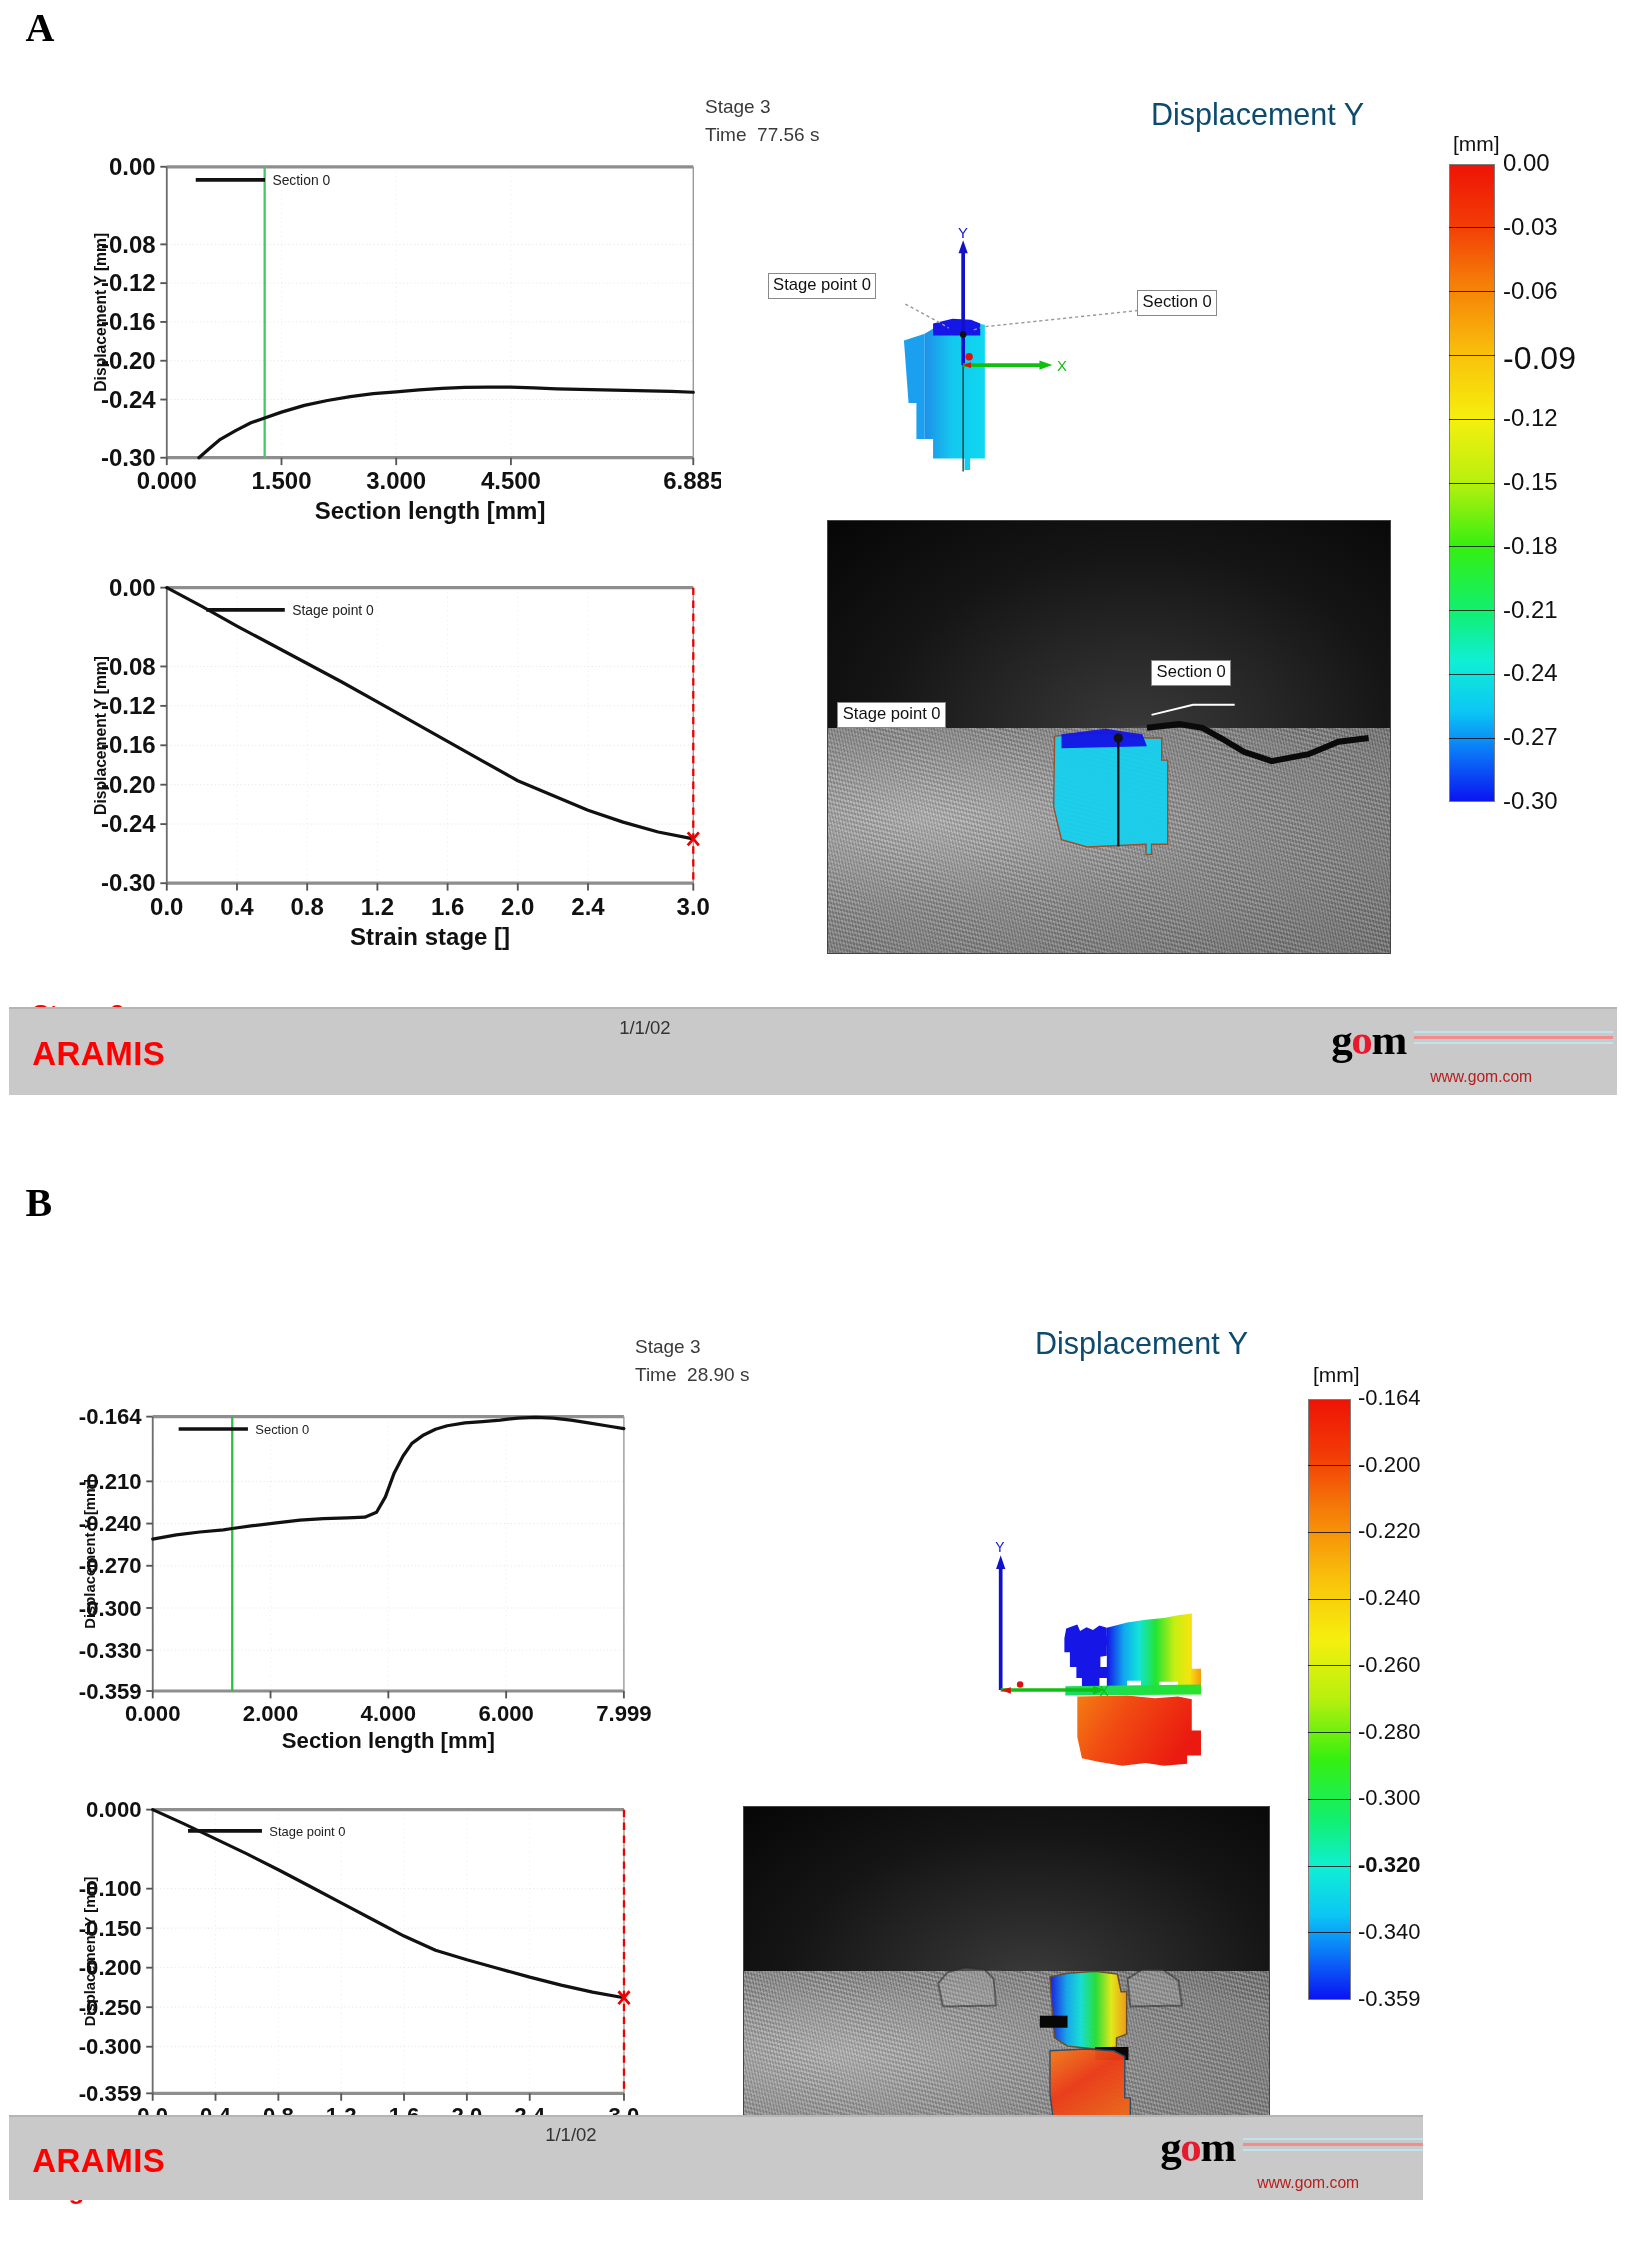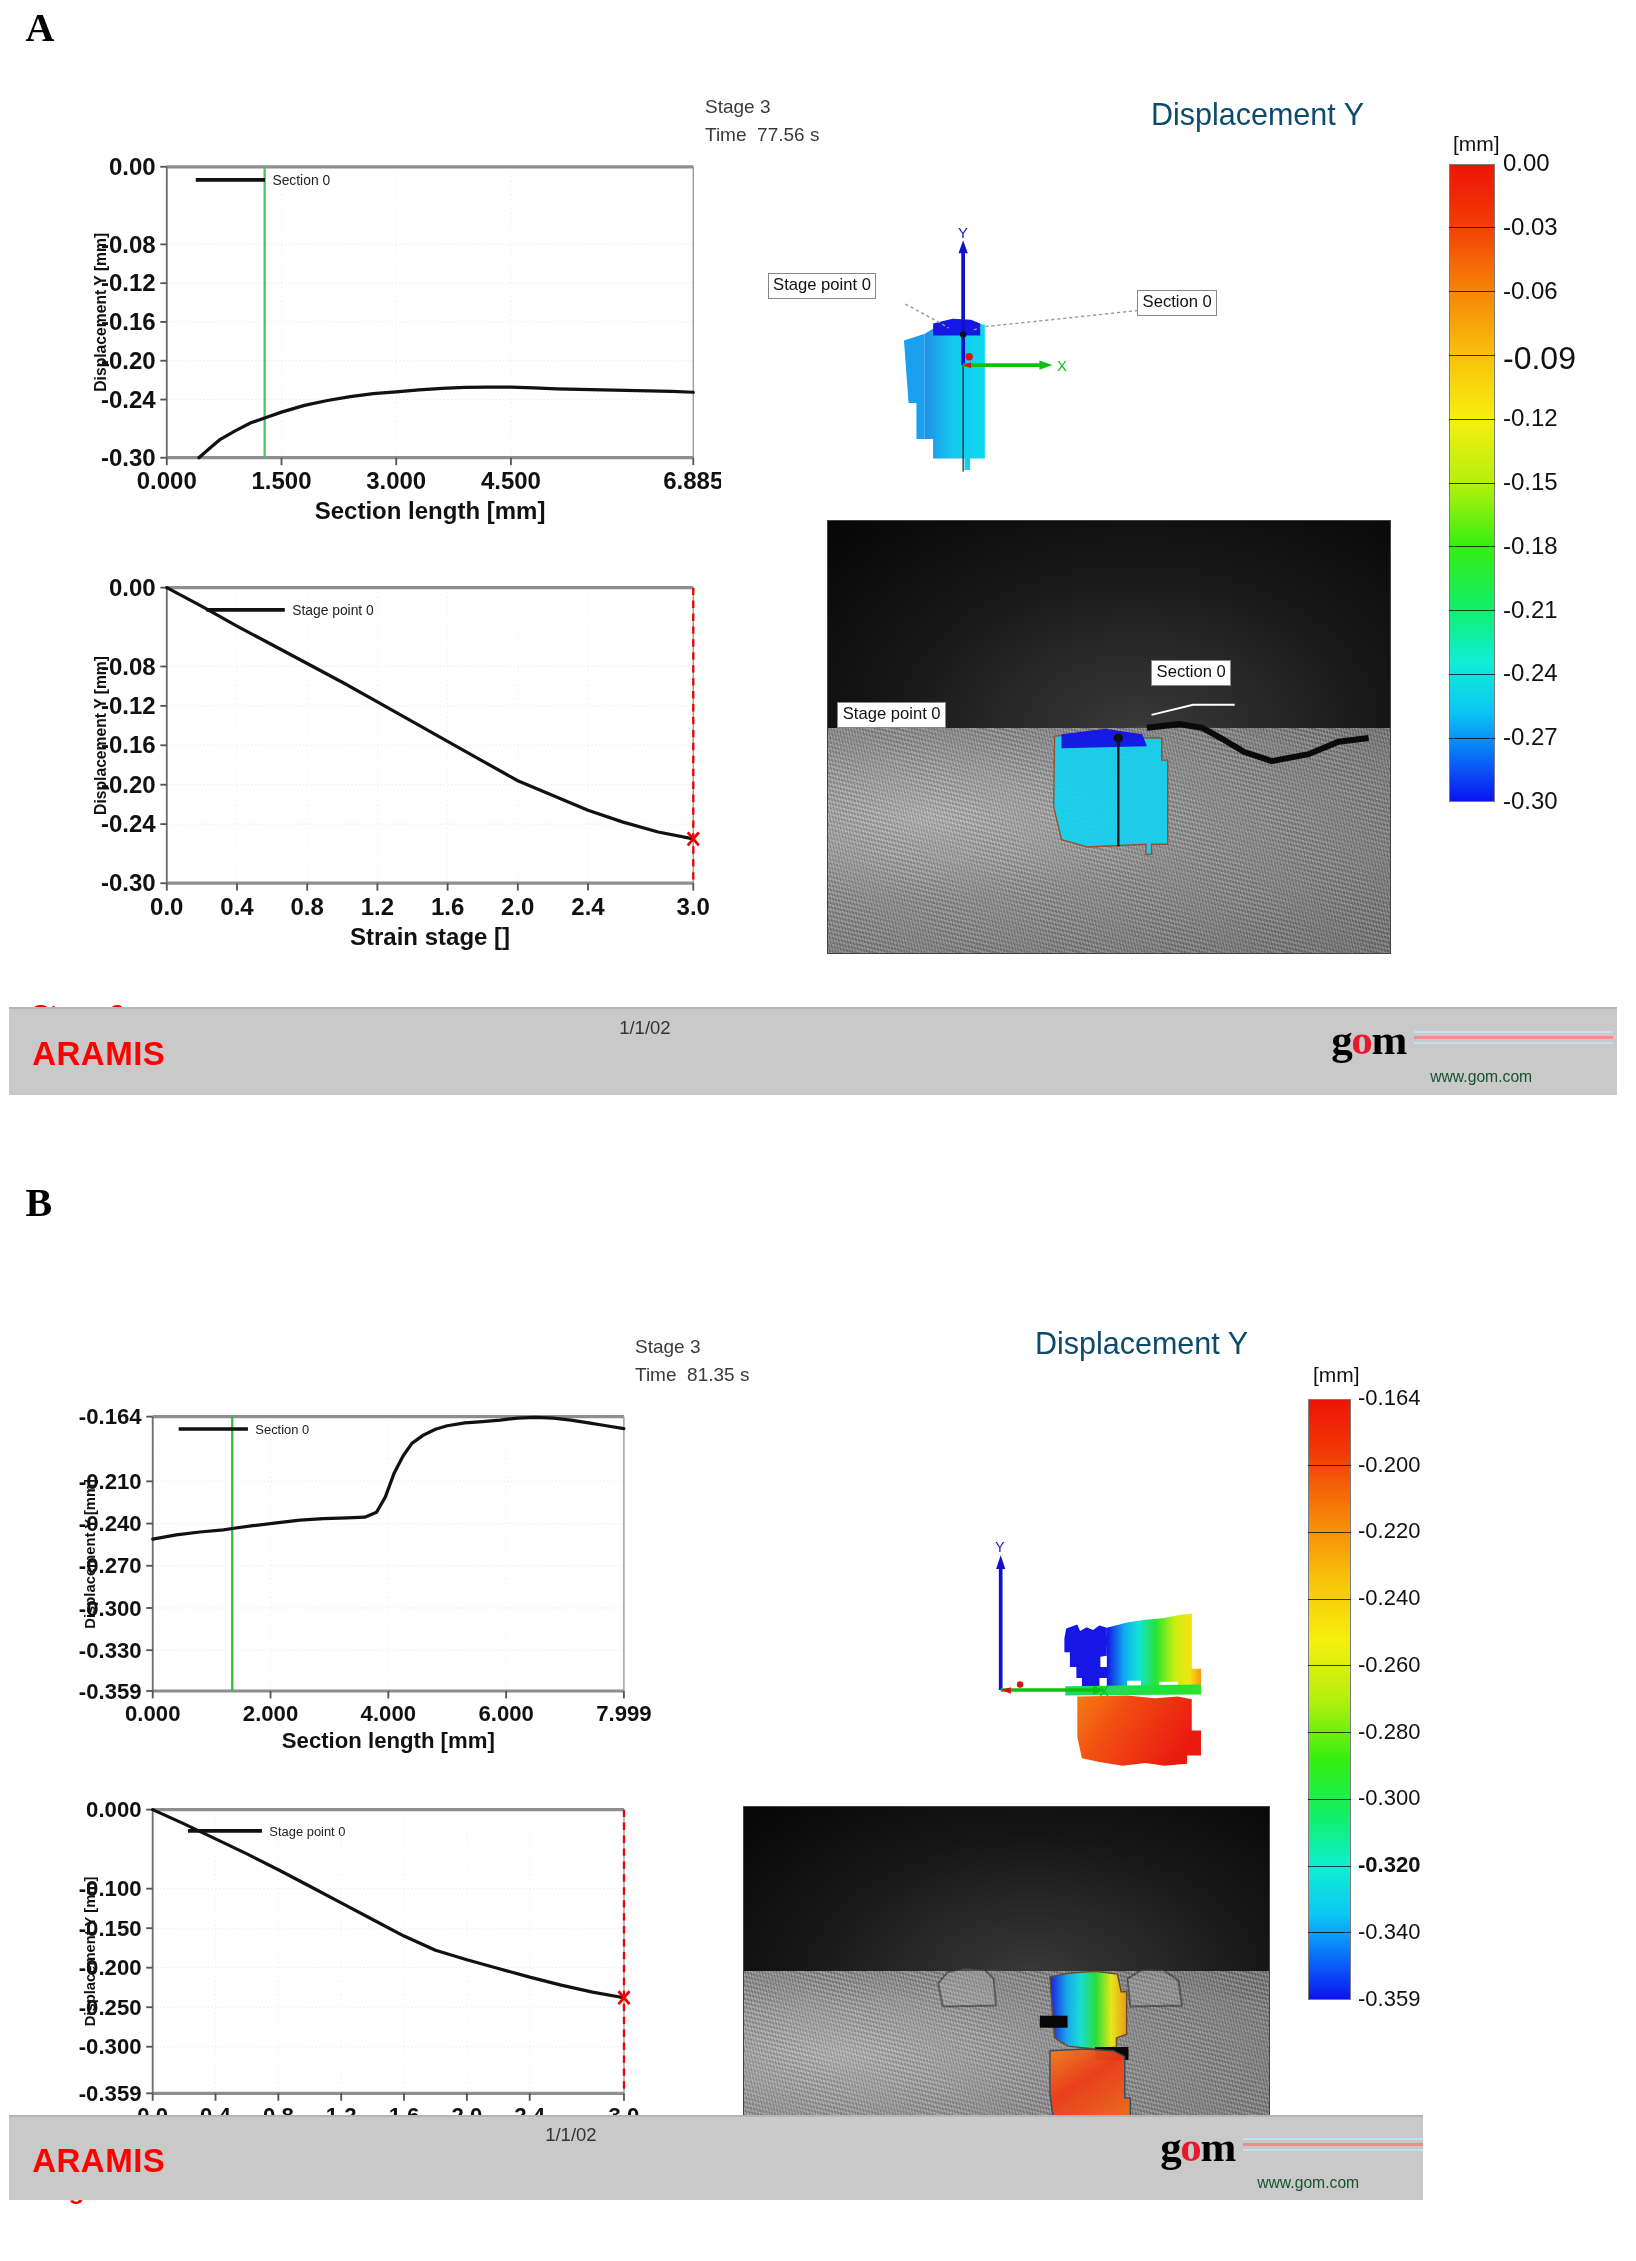--- a/index.html
+++ b/index.html
@@ -135,21 +135,21 @@
     color: #000;
     letter-spacing: -1.4px;
     line-height: .9;
   }
   .gom-logo .o { color: #e8192c; }
   .gom-rules { position: absolute; }
   .gom-rules div { height: 2.3px; margin-bottom: 3.2px; }
   .gom-url {
     position: absolute;
     font-size: 15.7px;
-    color: #14532d;
+    color: #b91c1c;
     white-space: nowrap;
   }
   .stage-red {
     position: absolute;
     color: #ff0000;
     font-weight: bold;
     font-size: 26px;
     font-family: "Liberation Sans", sans-serif;
   }
 </style>
@@ -371,21 +371,21 @@
         <div style="background:#bfe3ef"></div>
       </div>
       <div class="gom-url" style="left:1421px; top:59px;">www.gom.com</div>
     </div>
   </div>
 
   <div class="panel-letter" style="left:25.4px; top:1183px;">B</div>
 
   <div class="report" style="left:0; top:1289px; width:1636px; height:970px;">
 
-    <div class="stage-info" style="left:635px; top:44px;"><span>Stage 3</span><br><span>Time  81.35 s</span></div>
+    <div class="stage-info" style="left:635px; top:44px;"><span>Stage 3</span><br><span>Time  28.90 s</span></div>
 
     <div class="disp-title" style="left:1035px; top:37px;">Displacement Y</div>
 
     <div class="chart-wrap" id="chart-b-section" style="left:14px; top:111px;">
         <svg width="647" height="388" viewBox="0 0 1400 840" class="chart-svg">
           <line x1="300" y1="36" x2="1320" y2="36" stroke="#d8d8d8" stroke-width="1.6" stroke-dasharray="2 6"></line>
           <line x1="300" y1="176.1230769230769" x2="1320" y2="176.1230769230769" stroke="#d8d8d8" stroke-width="1.6" stroke-dasharray="2 6"></line>
           <line x1="300" y1="267.5076923076923" x2="1320" y2="267.5076923076923" stroke="#d8d8d8" stroke-width="1.6" stroke-dasharray="2 6"></line>
           <line x1="300" y1="358.8923076923077" x2="1320" y2="358.8923076923077" stroke="#d8d8d8" stroke-width="1.6" stroke-dasharray="2 6"></line>
           <line x1="300" y1="450.2769230769231" x2="1320" y2="450.2769230769231" stroke="#d8d8d8" stroke-width="1.6" stroke-dasharray="2 6"></line>

